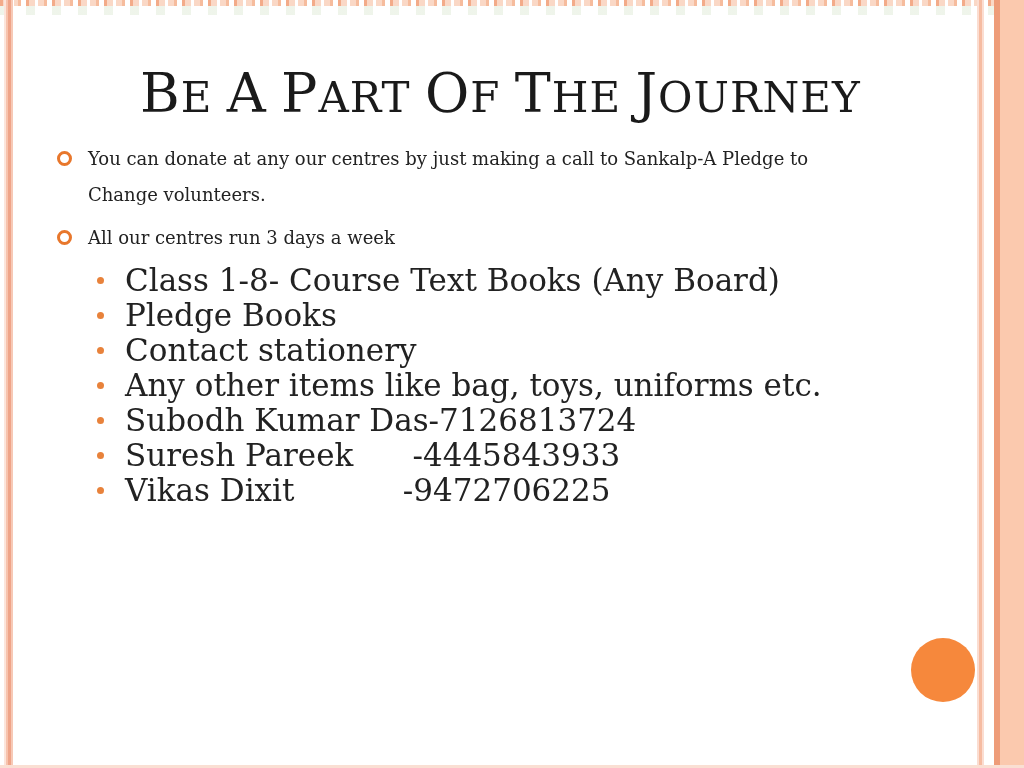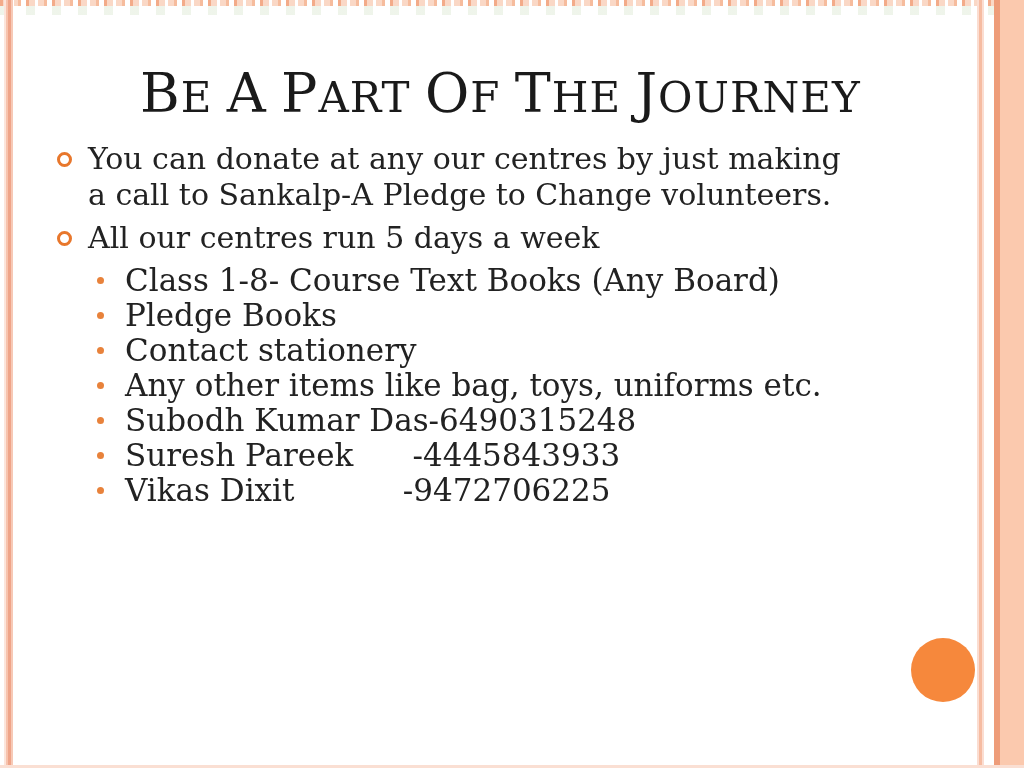--- a/index.html
+++ b/index.html
@@ -79,21 +79,21 @@
   .slide-title .cap { font-size: 54px; }
 
   
   .content {
     position: absolute; left: 57px; top: 134px; width: 800px;
     color: #222222;
   }
   ul.bullet-list { list-style: none; margin: 0; padding: 0; }
 
   li.lvl1 {
-    font-size: 30px; line-height: 36px;
+    font-size: 18px; line-height: 36px;
     margin: 7px 0;
     padding-left: 31px; text-indent: -31px;
   }
   li.lvl2 {
     font-size: 31px; line-height: 35px;
     margin: 0 0 0 40px;
     padding-left: 28px; text-indent: -28px;
   }
 
   .marker { display: inline-block; text-indent: 0; vertical-align: middle; }
@@ -122,24 +122,24 @@
   <div class="right-thin-stripe"></div>
   <div class="right-band"></div>
   <div class="bottom-line"></div>
   <div class="accent-circle"></div>
 
   <div class="slide-title"><span class="cap">B</span>E <span class="cap">A</span> <span class="cap">P</span>ART <span class="cap">O</span>F <span class="cap">T</span>HE <span class="cap">J</span>OURNEY</div>
 
   <div class="content">
     <ul class="bullet-list">
         <li class="lvl1"><span class="marker ring"></span><span class="btext">You can donate at any our centres by just making a call to Sankalp-A Pledge to Change volunteers.</span></li>
-        <li class="lvl1"><span class="marker ring"></span><span class="btext">All our centres run 5 days a week</span></li>
+        <li class="lvl1"><span class="marker ring"></span><span class="btext">All our centres run 3 days a week</span></li>
         <li class="lvl2"><span class="marker dot"></span><span class="btext">Class 1-8- Course Text Books (Any Board)</span></li>
         <li class="lvl2"><span class="marker dot"></span><span class="btext">Pledge Books</span></li>
         <li class="lvl2"><span class="marker dot"></span><span class="btext">Contact stationery</span></li>
         <li class="lvl2"><span class="marker dot"></span><span class="btext">Any other items like bag, toys, uniforms etc.</span></li>
-        <li class="lvl2"><span class="marker dot"></span><span class="btext">Subodh Kumar Das-6490315248</span></li>
+        <li class="lvl2"><span class="marker dot"></span><span class="btext">Subodh Kumar Das-7126813724</span></li>
         <li class="lvl2"><span class="marker dot"></span><span class="btext">Suresh Pareek      -4445843933</span></li>
         <li class="lvl2"><span class="marker dot"></span><span class="btext">Vikas Dixit           -9472706225</span></li>
       </ul>
   </div>
 
 </div>
 
 </body></html>

